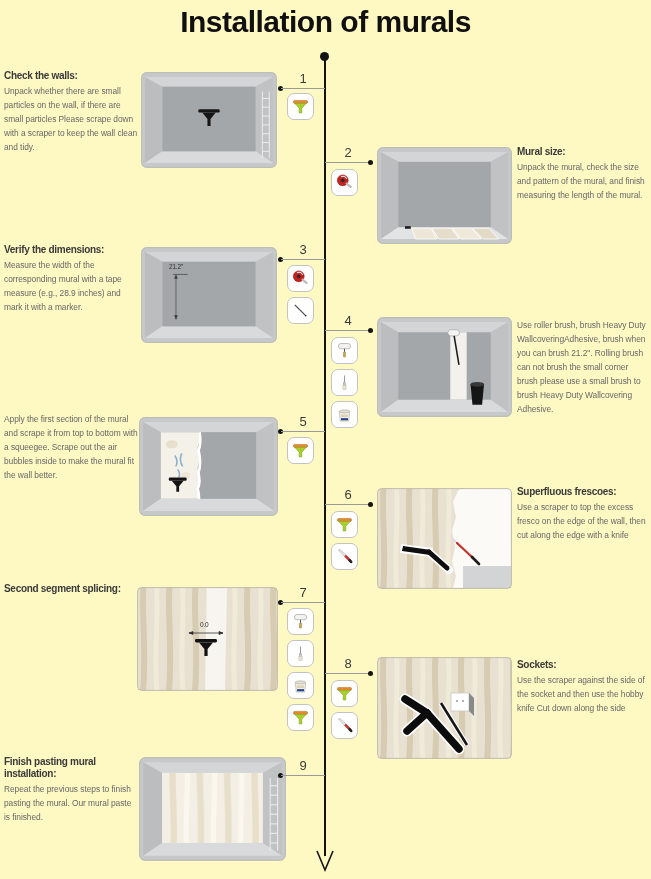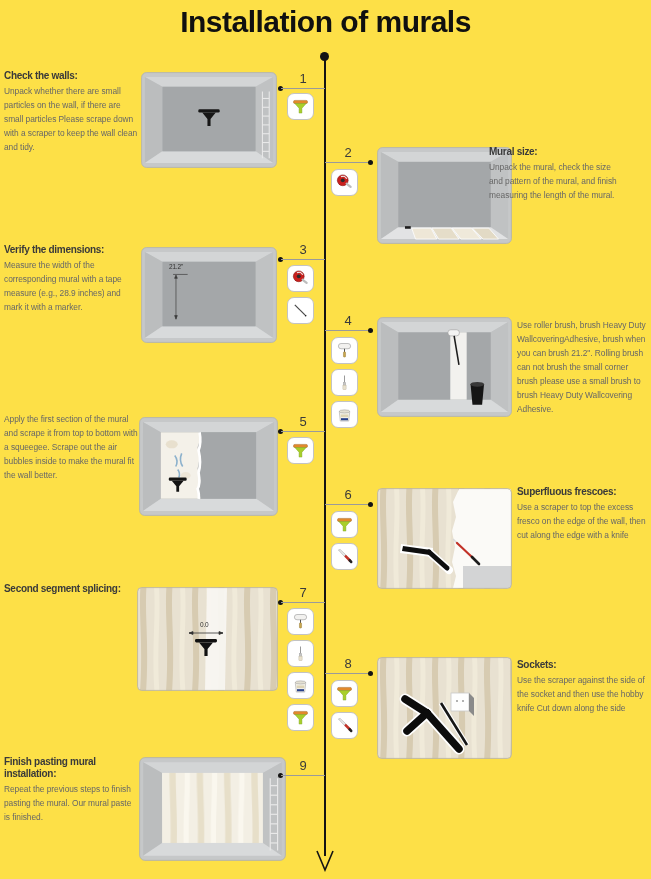--- a/index.html
+++ b/index.html
@@ -1,18 +1,18 @@
 <!DOCTYPE html>
 <html><head>
 <meta charset="utf-8">
 <style>
   *{margin:0;padding:0;box-sizing:border-box}
   html,body{background:#fff}
   body{font-family:"Liberation Sans",sans-serif;color:#222}
-  .page{position:relative;width:651px;height:879px;background:#fde047;overflow:hidden}
+  .page{position:relative;width:651px;height:879px;background:#fef9c3;overflow:hidden}
   .title{position:absolute;top:5px;left:0;width:100%;text-align:center;
          font-size:30px;font-weight:700;color:#101010;letter-spacing:-0.5px}
   .subtitle{position:absolute;top:41px;left:0;width:100%;text-align:center;
             font-size:11px;color:#2e2e2e}
   .tl-line{position:absolute;left:324px;top:58px;width:2px;height:798px;background:#141414}
   .tl-dot{position:absolute;left:320px;top:52px;width:9px;height:9px;border-radius:50%;background:#141414}
   .tl-arrow{position:absolute;left:315px;top:850px}
   .conn{position:absolute;height:1px;background:#9a9a9a}
   .cdot{position:absolute;width:5px;height:5px;border-radius:50%;background:#141414}
   .num{position:absolute;font-size:13px;color:#3a3a3a;text-align:center}
@@ -151,21 +151,21 @@
         <rect x="22" y="15" width="96" height="66" fill="#a4a7a9"></rect>
         <g stroke="#ffffff" stroke-width="0.8">
           <polygon points="36,82 56,82 62,93 40,93" fill="#eee7d7"></polygon>
           <polygon points="57,82 77,82 85,93 64,93" fill="#e5ddc9"></polygon>
           <polygon points="78,82 98,82 108,93 87,93" fill="#efe9da"></polygon>
           <polygon points="99,82 116,82 126,93 110,93" fill="#e2dac5"></polygon>
         </g>
         <rect x="29" y="80" width="6" height="2.6" fill="#1c1c1c"></rect>
       </svg>
     </div>
-    <div class="txt" style="left:489px;top:146px;width:132px">
+    <div class="txt" style="left:517px;top:146px;width:132px">
       <h2 class="nw">Mural size:</h2>
       <p>Unpack the mural, check the size and pattern of the mural, and finish measuring the length of the mural.</p>
     </div>
   </section>
 
   <section>
     <div class="txt" style="left:4px;top:244px;width:134px">
       <h2 class="nw">Verify the dimensions:</h2>
       <p>Measure the width of the corresponding mural with a tape measure (e.g., 28.9 inches) and mark it with a marker.</p>
     </div>

